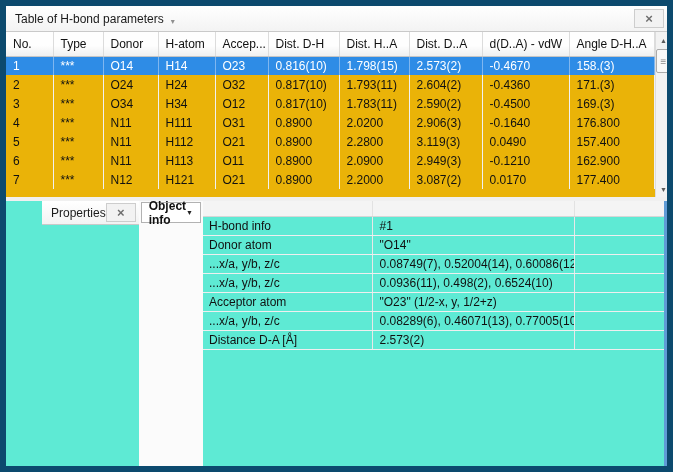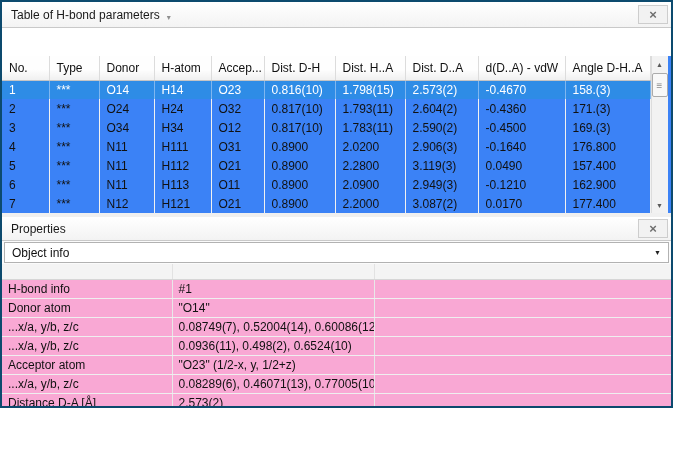--- a/index.html
+++ b/index.html
@@ -4,22 +4,22 @@
 <style>
   * { box-sizing: border-box; margin: 0; padding: 0; }
   html,body { width: 673px; height: 472px; }
   body {
     font-family: "Liberation Sans", sans-serif;
     font-size: 12px;
     color: #111;
     background: #fff;
   }
   .window {
-    width: 673px; height: 408px;
-    border: 2px solid #0c4a6e;
+    width: 673px; height: 472px;
+    border: 6px solid #0c4a6e;
     display: flex; flex-direction: column;
     background: #fff;
     overflow: hidden;
   }
 
   
   .titlebar {
     height: 26px; flex: 0 0 26px;
     display: flex; align-items: center;
     padding: 0 3px 0 9px;
@@ -39,21 +39,21 @@
     border: 1px solid #cdcdcd;
     background: #f2f2f2;
     color: #6e6e6e;
     font-size: 13px; font-weight: bold;
     line-height: 1;
     cursor: default;
   }
 
   
   .panel-hbond { flex: 0 0 191px; display: flex; flex-direction: column; background:#fff; }
-  .table-area { flex: 1; display: flex; background: #3b82f6; overflow: hidden; margin-top: 28px; }
+  .table-area { flex: 1; display: flex; background: #eab308; overflow: hidden; }
   table.hbond {
     width: 648px; table-layout: fixed;
     border-collapse: collapse;
     align-self: flex-start;
   }
   table.hbond th {
     height: 24px;
     font-weight: normal;
     background: linear-gradient(#fefefe 55%, #f0f0f0);
     border-right: 1px solid #dcdcdc;
@@ -95,22 +95,22 @@
     border-radius: 2px;
     display: flex; align-items: center; justify-content: center;
     font-size: 10px; color: #8a8a8a;
   }
   .scroll-track { flex: 1; }
 
   
   .splitter { flex: 0 0 4px; background: #f0f0f0; }
 
   
-  .panel-props { flex: 1; display: flex; flex-direction: column; background: #f9a8d4; }
-  .combo-row { flex: 0 0 23px; padding: 1px 2px 1px 2px; background: #fbfbfb; }
+  .panel-props { flex: 1; display: flex; flex-direction: row; background: #5eead4; padding-left: 36px; }
+  .combo-row { flex: 0 0 23px; padding: 1px 2px 1px 2px; background: #fbfbfb; font-weight: bold; }
   .combobox {
     height: 21px;
     border: 1px solid #b2b2b2;
     background: #fff;
     display: flex; align-items: center;
     padding: 0 7px;
   }
   .combobox .spacer { flex: 1; }
   .combo-arrow { font-size: 7px; color: #222; }
 

